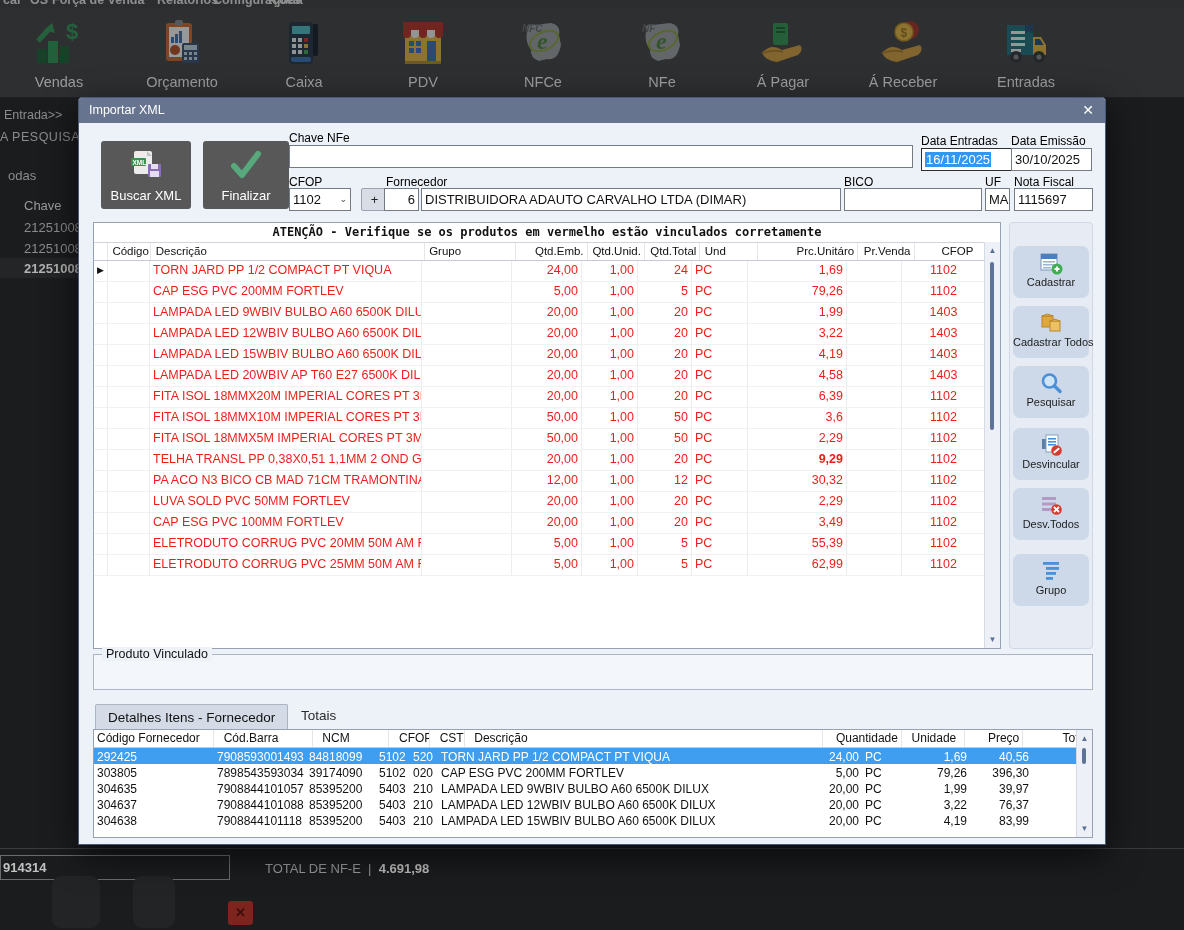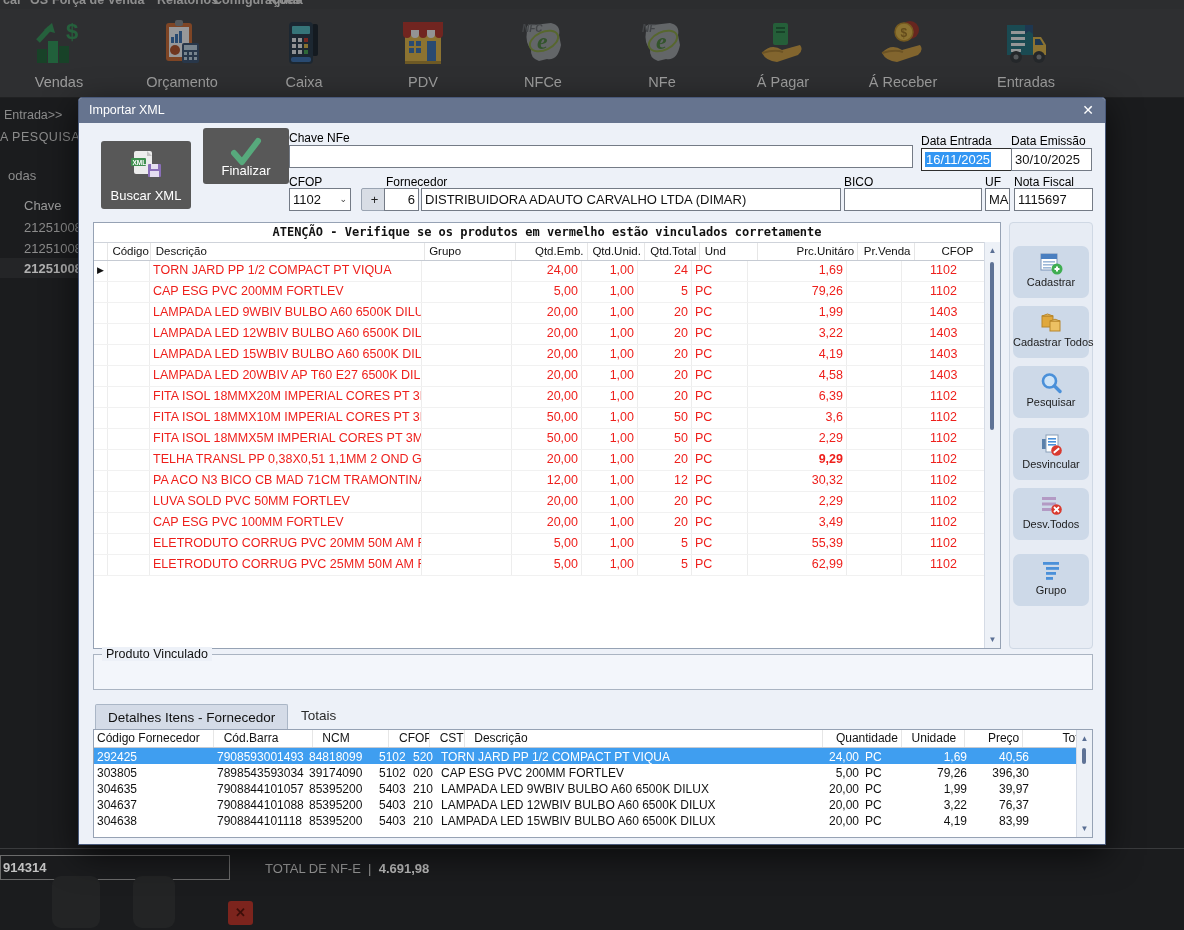--- a/index.html
+++ b/index.html
@@ -249,30 +249,30 @@
         <rect x="5" y="1" width="18" height="23" rx="2" fill="#ececec"></rect>
             <path d="M18 1 l5 5 h-5 Z" fill="#c2c2c2"></path>
         <rect x="2" y="8" width="15" height="8" rx="1" fill="#3f8f4f"></rect>
         <text x="3.5" y="14.5" font-size="6.5" font-weight="bold" fill="#fff" font-family="sans-serif">XML</text>
         <rect x="19" y="14" width="13" height="13" rx="1" fill="#8a6fb8"></rect>
             <rect x="22" y="14" width="7" height="5" fill="#e4def0"></rect>
             <rect x="21" y="21" width="9" height="6" fill="#e4def0"></rect>
           </svg></span>
       <div class="blabel">Buscar XML</div>
     </div>
-    <div class="dlg-btn" style="left:124px;top:30px;width:86px;height:56px">
+    <div class="dlg-btn" style="left:124px;top:43px;width:86px;height:68px">
       <span><svg width="38" height="30" viewBox="0 0 38 30">
         <polyline points="7,16 15,25 31,4" fill="none" stroke="#57a97c" stroke-width="6" stroke-linecap="round" stroke-linejoin="round"></polyline>
           </svg></span>
       <div class="blabel">Finalizar</div>
     </div>
 
     <div class="flabel" style="left:210px;top:33px">Chave NFe</div>
     <div class="ibox" style="left:210px;top:47px;width:624px"></div>
-    <div class="flabel" style="left:842px;top:36px">Data Entrada</div>
+    <div class="flabel" style="left:842px;top:36px">Data Entradas</div>
     <div class="ibox focus" style="left:842px;top:50px;width:100px"><span class="date-sel">16/11/2025</span></div>
     <div class="flabel" style="left:932px;top:36px">Data Emissão</div>
     <div class="ibox" style="left:932px;top:50px;width:81px">30/10/2025</div>
 
     <div class="flabel" style="left:210px;top:77px">CFOP</div>
     <div class="ibox" style="left:210px;top:90px;width:62px"><span>1102</span><span class="chev">⌄</span></div>
     <div class="plus-btn" style="left:282px;top:90px">+</div>
     <div class="flabel" style="left:307px;top:77px">Fornecedor</div>
     <div class="ibox num-r" style="left:305px;top:90px;width:35px">6</div>
     <div class="ibox" style="left:342px;top:90px;width:420px">DISTRIBUIDORA ADAUTO CARVALHO LTDA (DIMAR)</div>

